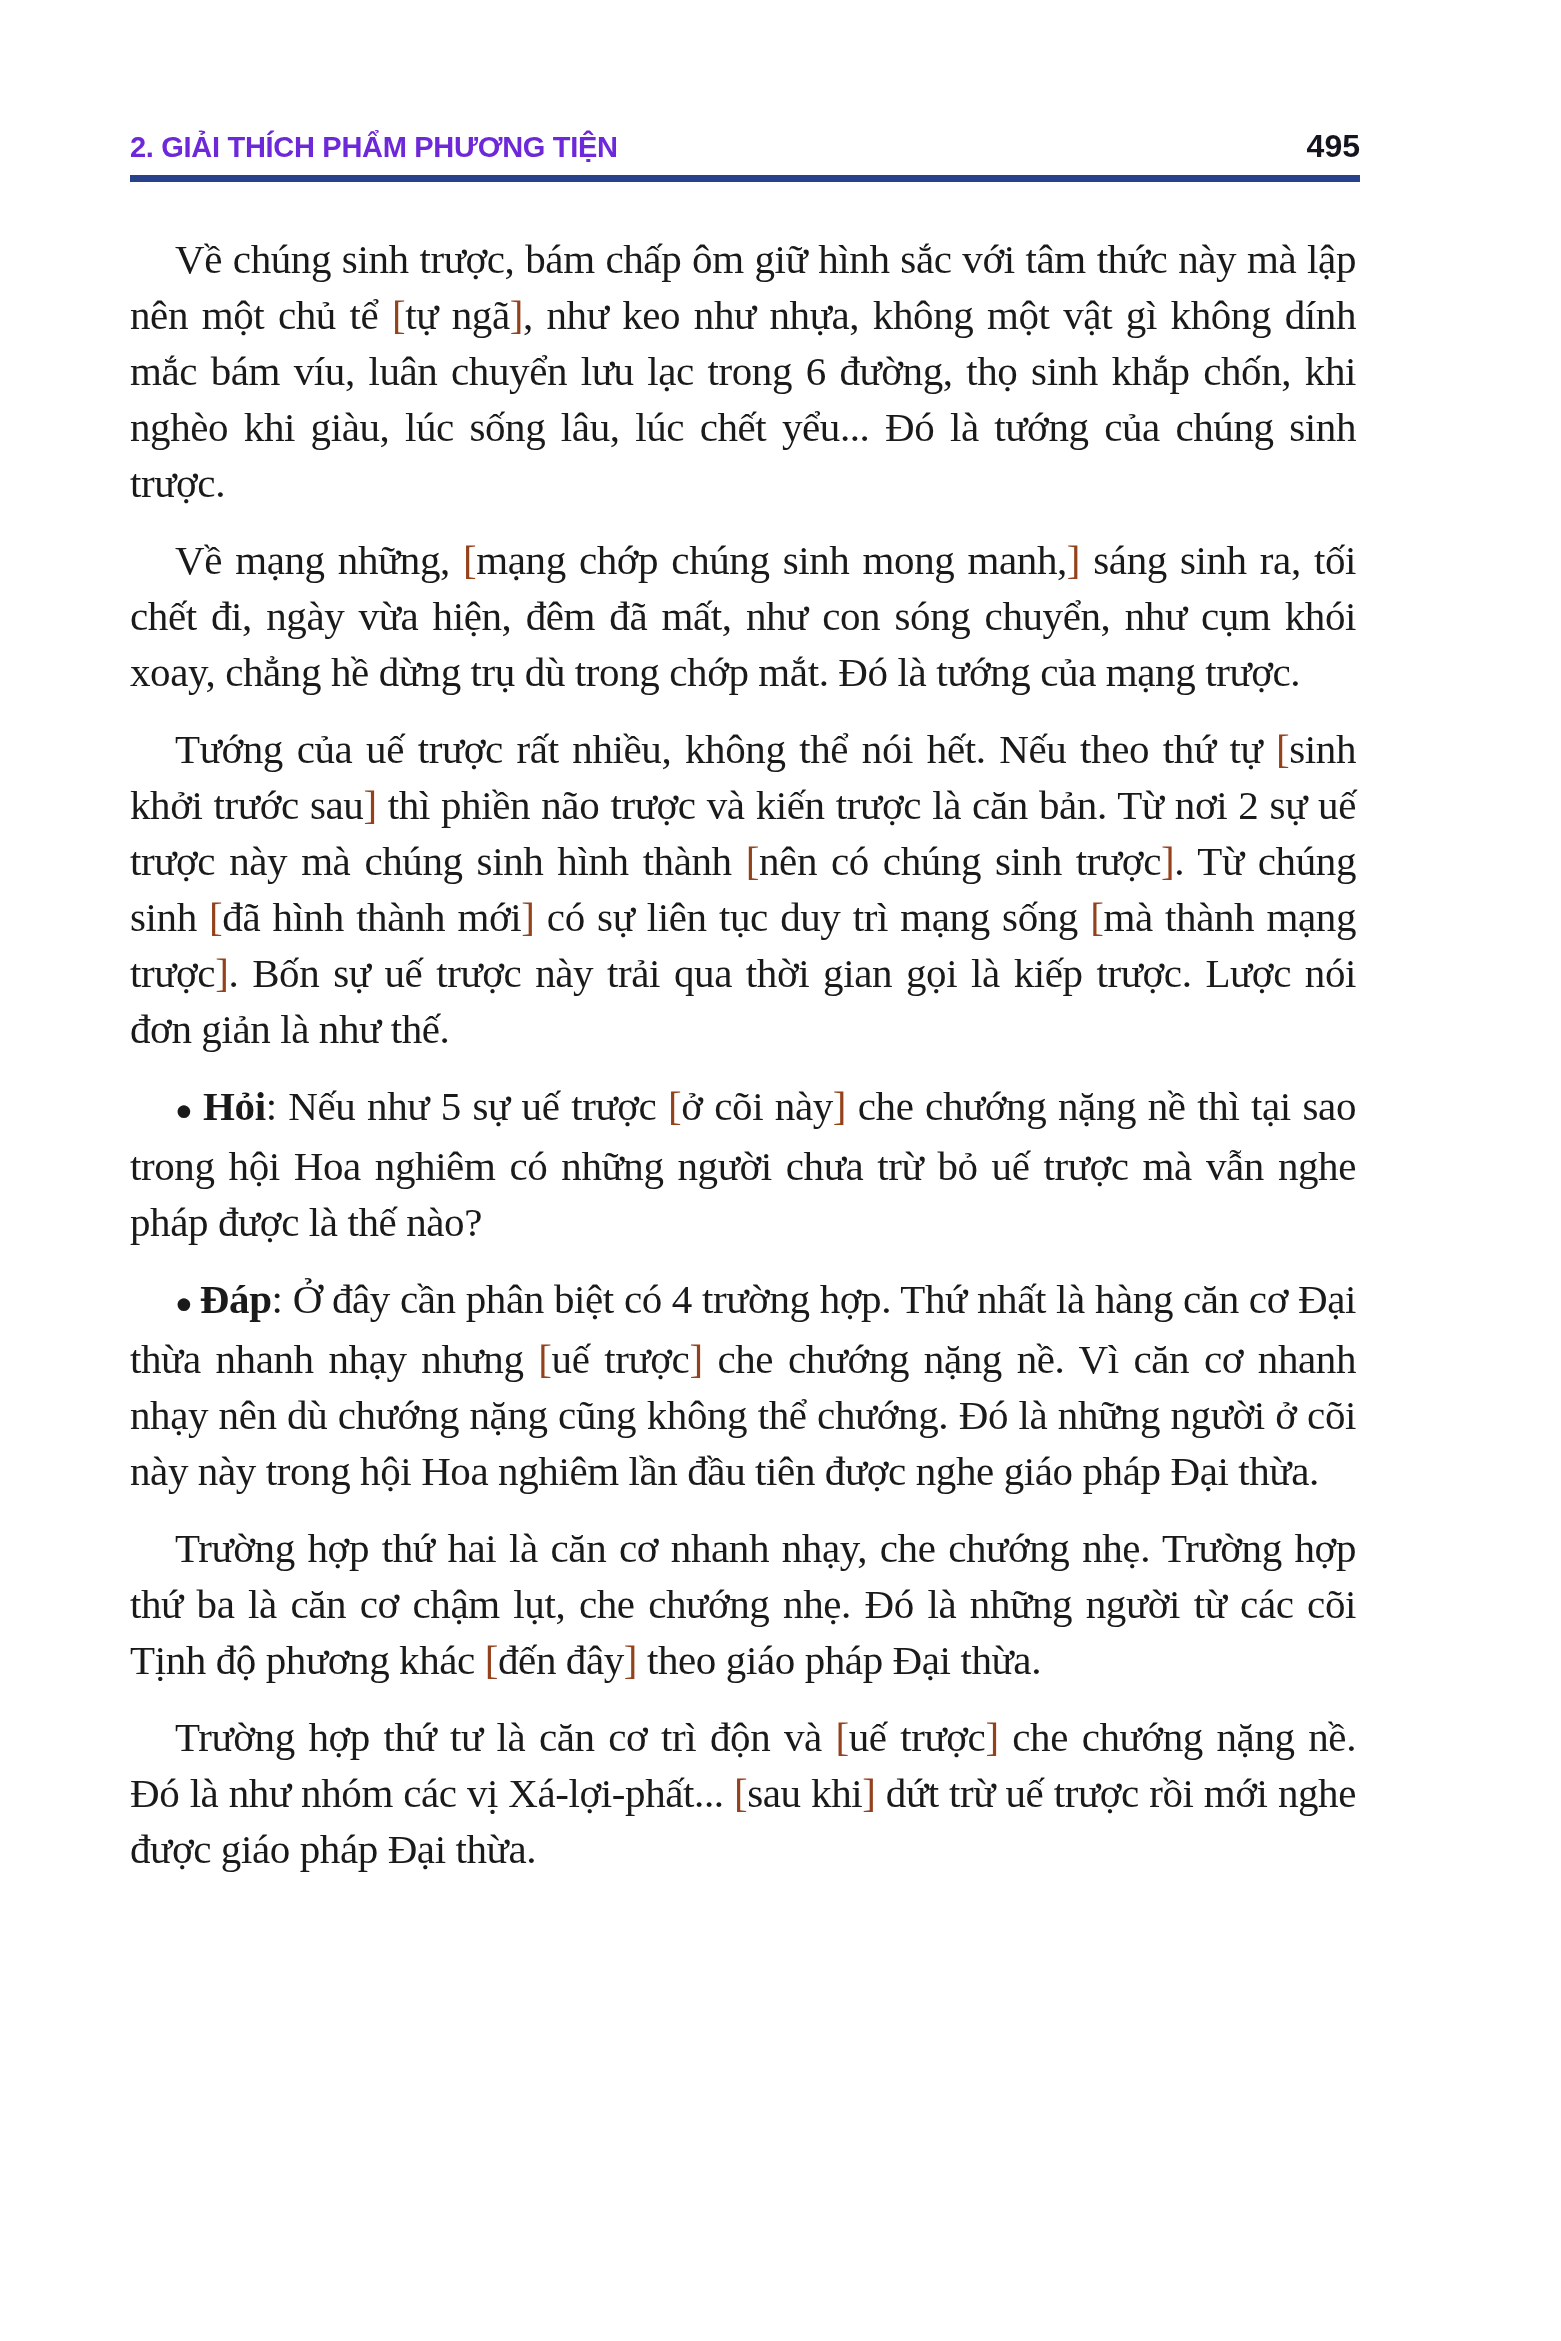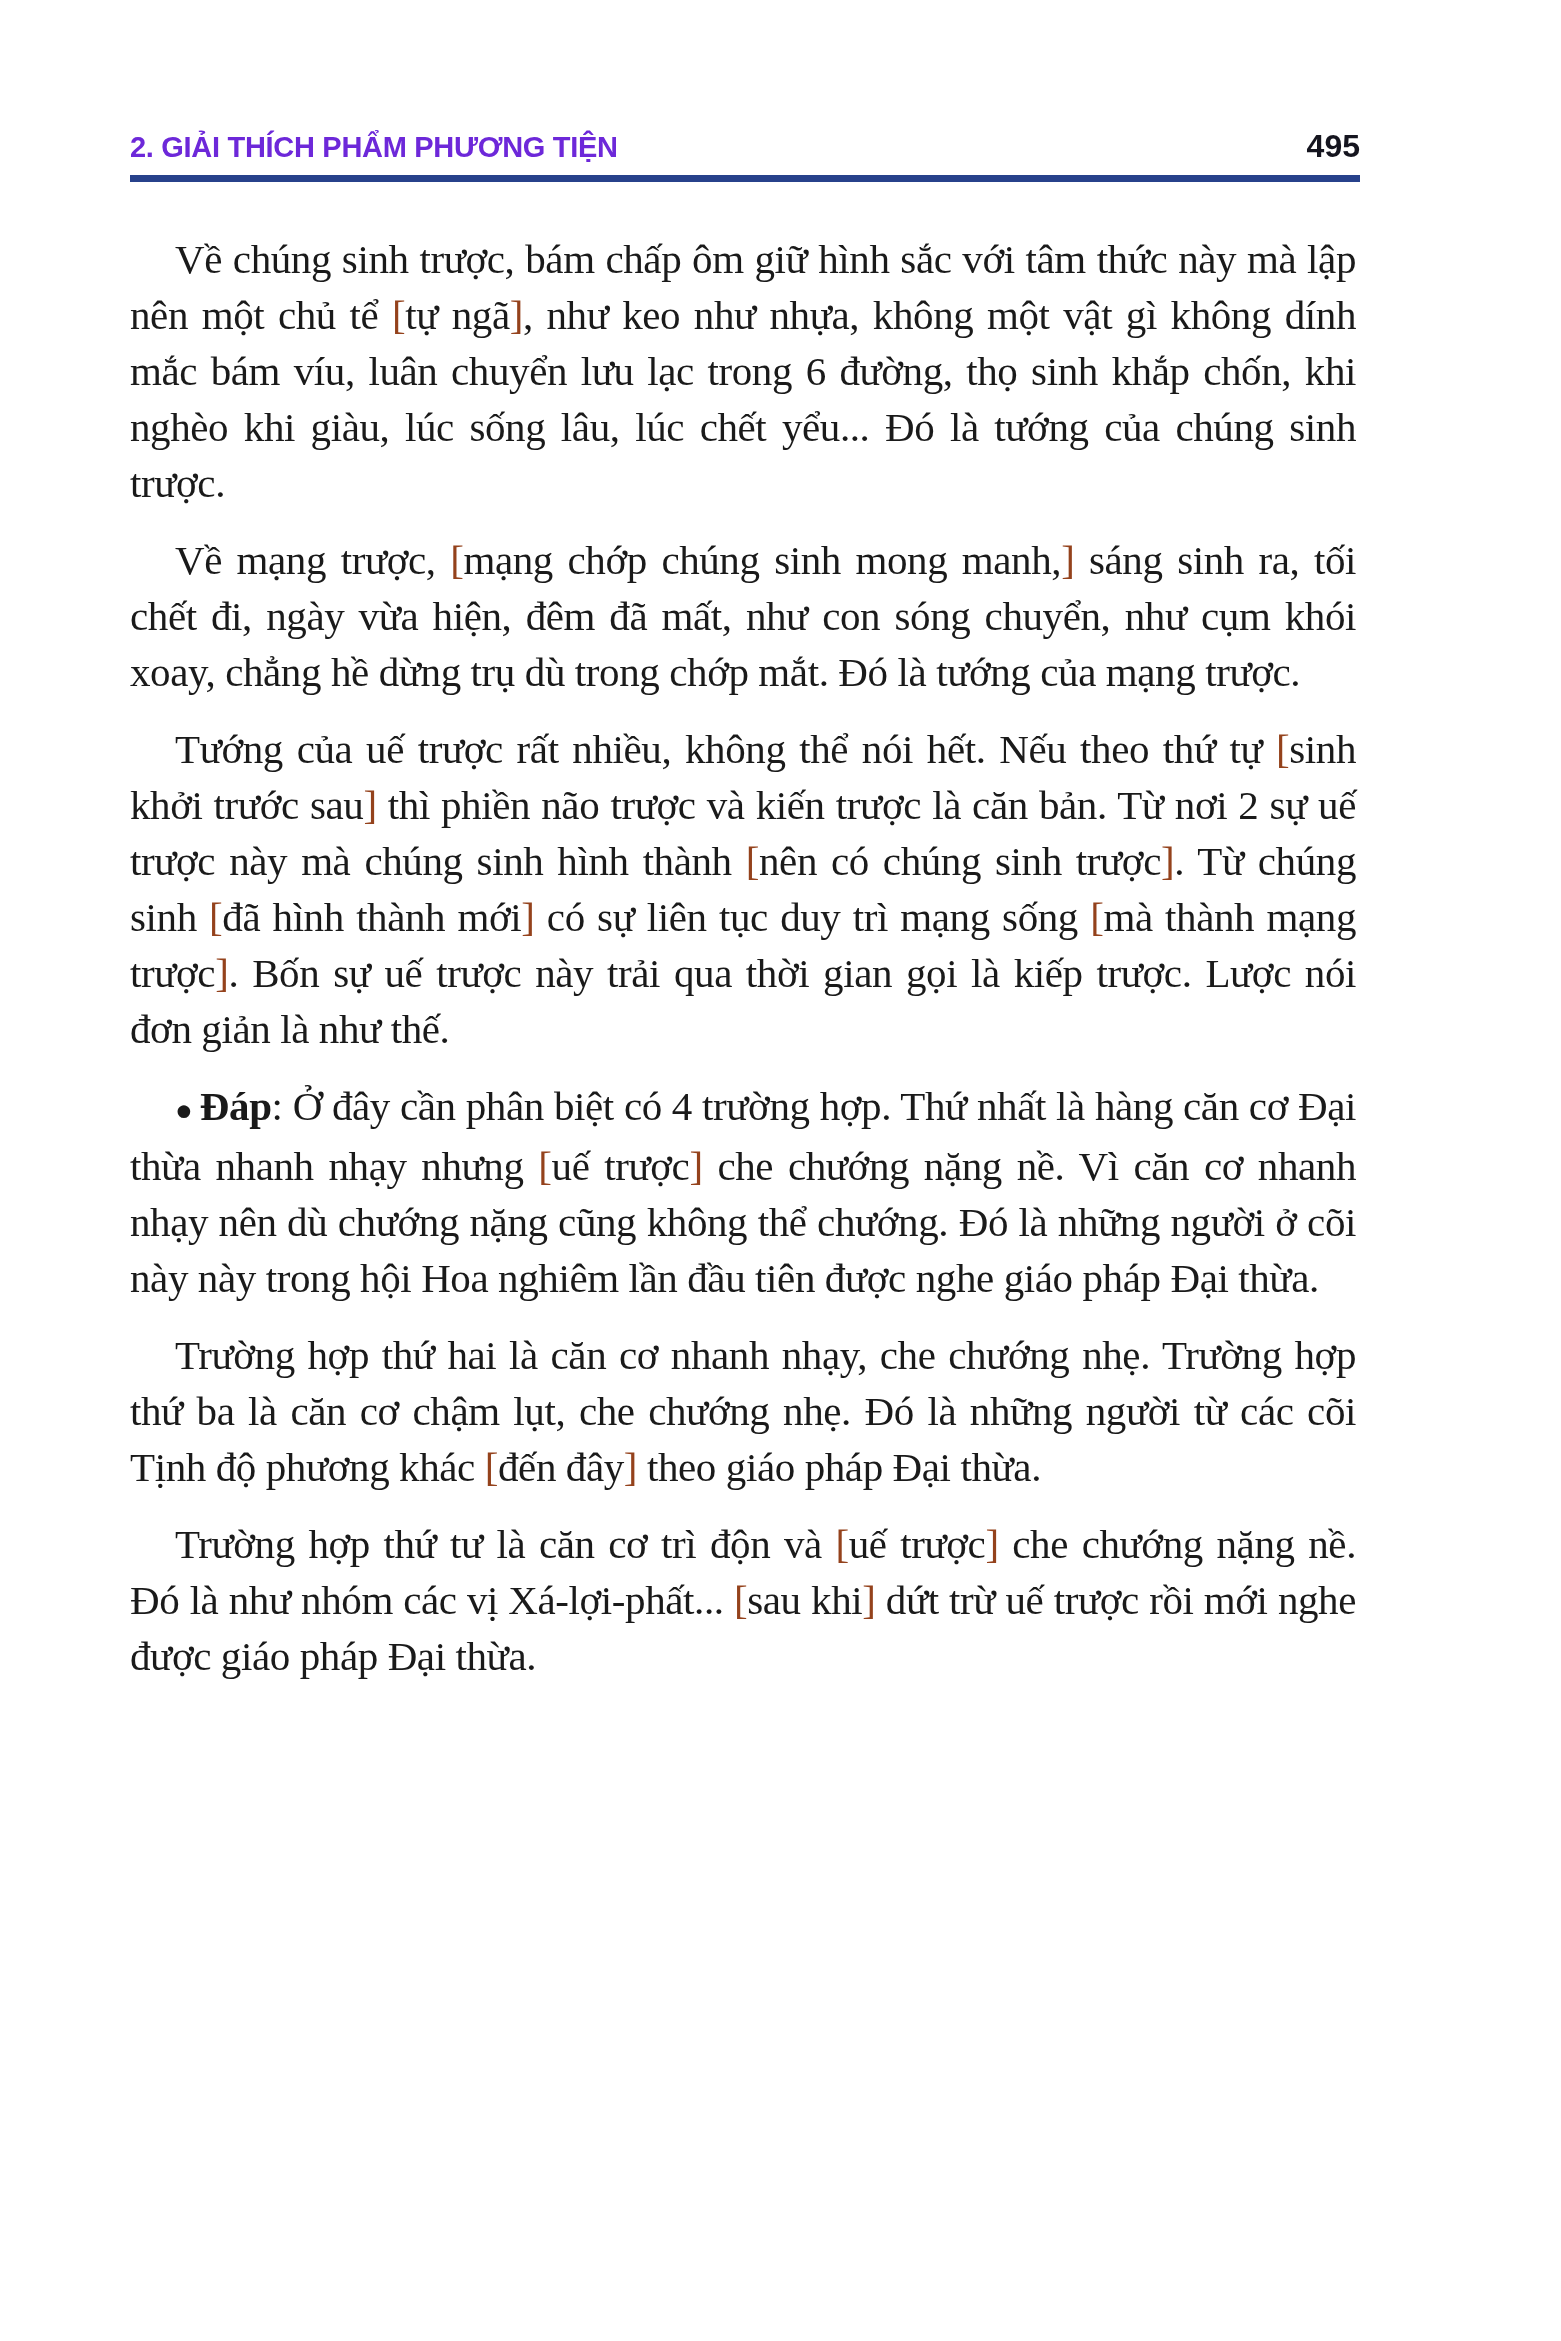--- a/index.html
+++ b/index.html
@@ -64,20 +64,21 @@
 <body>
 
 <div class="page">
   <header class="page-header">
     <span class="running-title">2. GIẢI THÍCH PHẨM PHƯƠNG TIỆN</span>
     <span class="page-number">495</span>
   </header>
   <div class="header-rule"></div>
   <main class="body-text">
       <p class="para"><span class="run">Về chúng sinh trược, bám chấp ôm giữ hình sắc với tâm thức này mà lập nên một chủ tể </span><span class="accent">[</span><span class="run">tự ngã</span><span class="accent">]</span><span class="run">, như keo như nhựa, không một vật gì không dính mắc bám víu, luân chuyển lưu lạc trong 6 đường, thọ sinh khắp chốn, khi nghèo khi giàu, lúc sống lâu, lúc chết yểu... Đó là tướng của chúng sinh trược.</span></p>
-      <p class="para"><span class="run">Về mạng trược, </span><span class="accent">[</span><span class="run">mạng chớp chúng sinh mong manh,</span><span class="accent">]</span><span class="run"> sáng sinh ra, tối chết đi, ngày vừa hiện, đêm đã mất, như con sóng chuyển, như cụm khói xoay, chẳng hề dừng trụ dù trong chớp mắt. Đó là tướng của mạng trược.</span></p>
+      <p class="para"><span class="run">Về mạng những, </span><span class="accent">[</span><span class="run">mạng chớp chúng sinh mong manh,</span><span class="accent">]</span><span class="run"> sáng sinh ra, tối chết đi, ngày vừa hiện, đêm đã mất, như con sóng chuyển, như cụm khói xoay, chẳng hề dừng trụ dù trong chớp mắt. Đó là tướng của mạng trược.</span></p>
       <p class="para"><span class="run">Tướng của uế trược rất nhiều, không thể nói hết. Nếu theo thứ tự </span><span class="accent">[</span><span class="run">sinh khởi trước sau</span><span class="accent">]</span><span class="run"> thì phiền não trược và kiến trược là căn bản. Từ nơi 2 sự uế trược này mà chúng sinh hình thành </span><span class="accent">[</span><span class="run">nên có chúng sinh trược</span><span class="accent">]</span><span class="run">. Từ chúng sinh </span><span class="accent">[</span><span class="run">đã hình thành mới</span><span class="accent">]</span><span class="run"> có sự liên tục duy trì mạng sống </span><span class="accent">[</span><span class="run">mà thành mạng trược</span><span class="accent">]</span><span class="run">. Bốn sự uế trược này trải qua thời gian gọi là kiếp trược. Lược nói đơn giản là như thế.</span></p>
+      <p class="para"><span class="bullet">● </span><span class="qa">Hỏi</span><span class="run">: Nếu như 5 sự uế trược </span><span class="accent">[</span><span class="run">ở cõi này</span><span class="accent">]</span><span class="run"> che chướng nặng nề thì tại sao trong hội Hoa nghiêm có những người chưa trừ bỏ uế trược mà vẫn nghe pháp được là thế nào?</span></p>
       <p class="para"><span class="bullet">● </span><span class="qa">Đáp</span><span class="run">: Ở đây cần phân biệt có 4 trường hợp. Thứ nhất là hàng căn cơ Đại thừa nhanh nhạy nhưng </span><span class="accent">[</span><span class="run">uế trược</span><span class="accent">]</span><span class="run"> che chướng nặng nề. Vì căn cơ nhanh nhạy nên dù chướng nặng cũng không thể chướng. Đó là những người ở cõi này này trong hội Hoa nghiêm lần đầu tiên được nghe giáo pháp Đại thừa.</span></p>
       <p class="para"><span class="run">Trường hợp thứ hai là căn cơ nhanh nhạy, che chướng nhẹ. Trường hợp thứ ba là căn cơ chậm lụt, che chướng nhẹ. Đó là những người từ các cõi Tịnh độ phương khác </span><span class="accent">[</span><span class="run">đến đây</span><span class="accent">]</span><span class="run"> theo giáo pháp Đại thừa.</span></p>
       <p class="para"><span class="run">Trường hợp thứ tư là căn cơ trì độn và </span><span class="accent">[</span><span class="run">uế trược</span><span class="accent">]</span><span class="run"> che chướng nặng nề. Đó là như nhóm các vị Xá-lợi-phất... </span><span class="accent">[</span><span class="run">sau khi</span><span class="accent">]</span><span class="run"> dứt trừ uế trược rồi mới nghe được giáo pháp Đại thừa.</span></p>
     </main>
 </div>
 
 
 </body></html>

